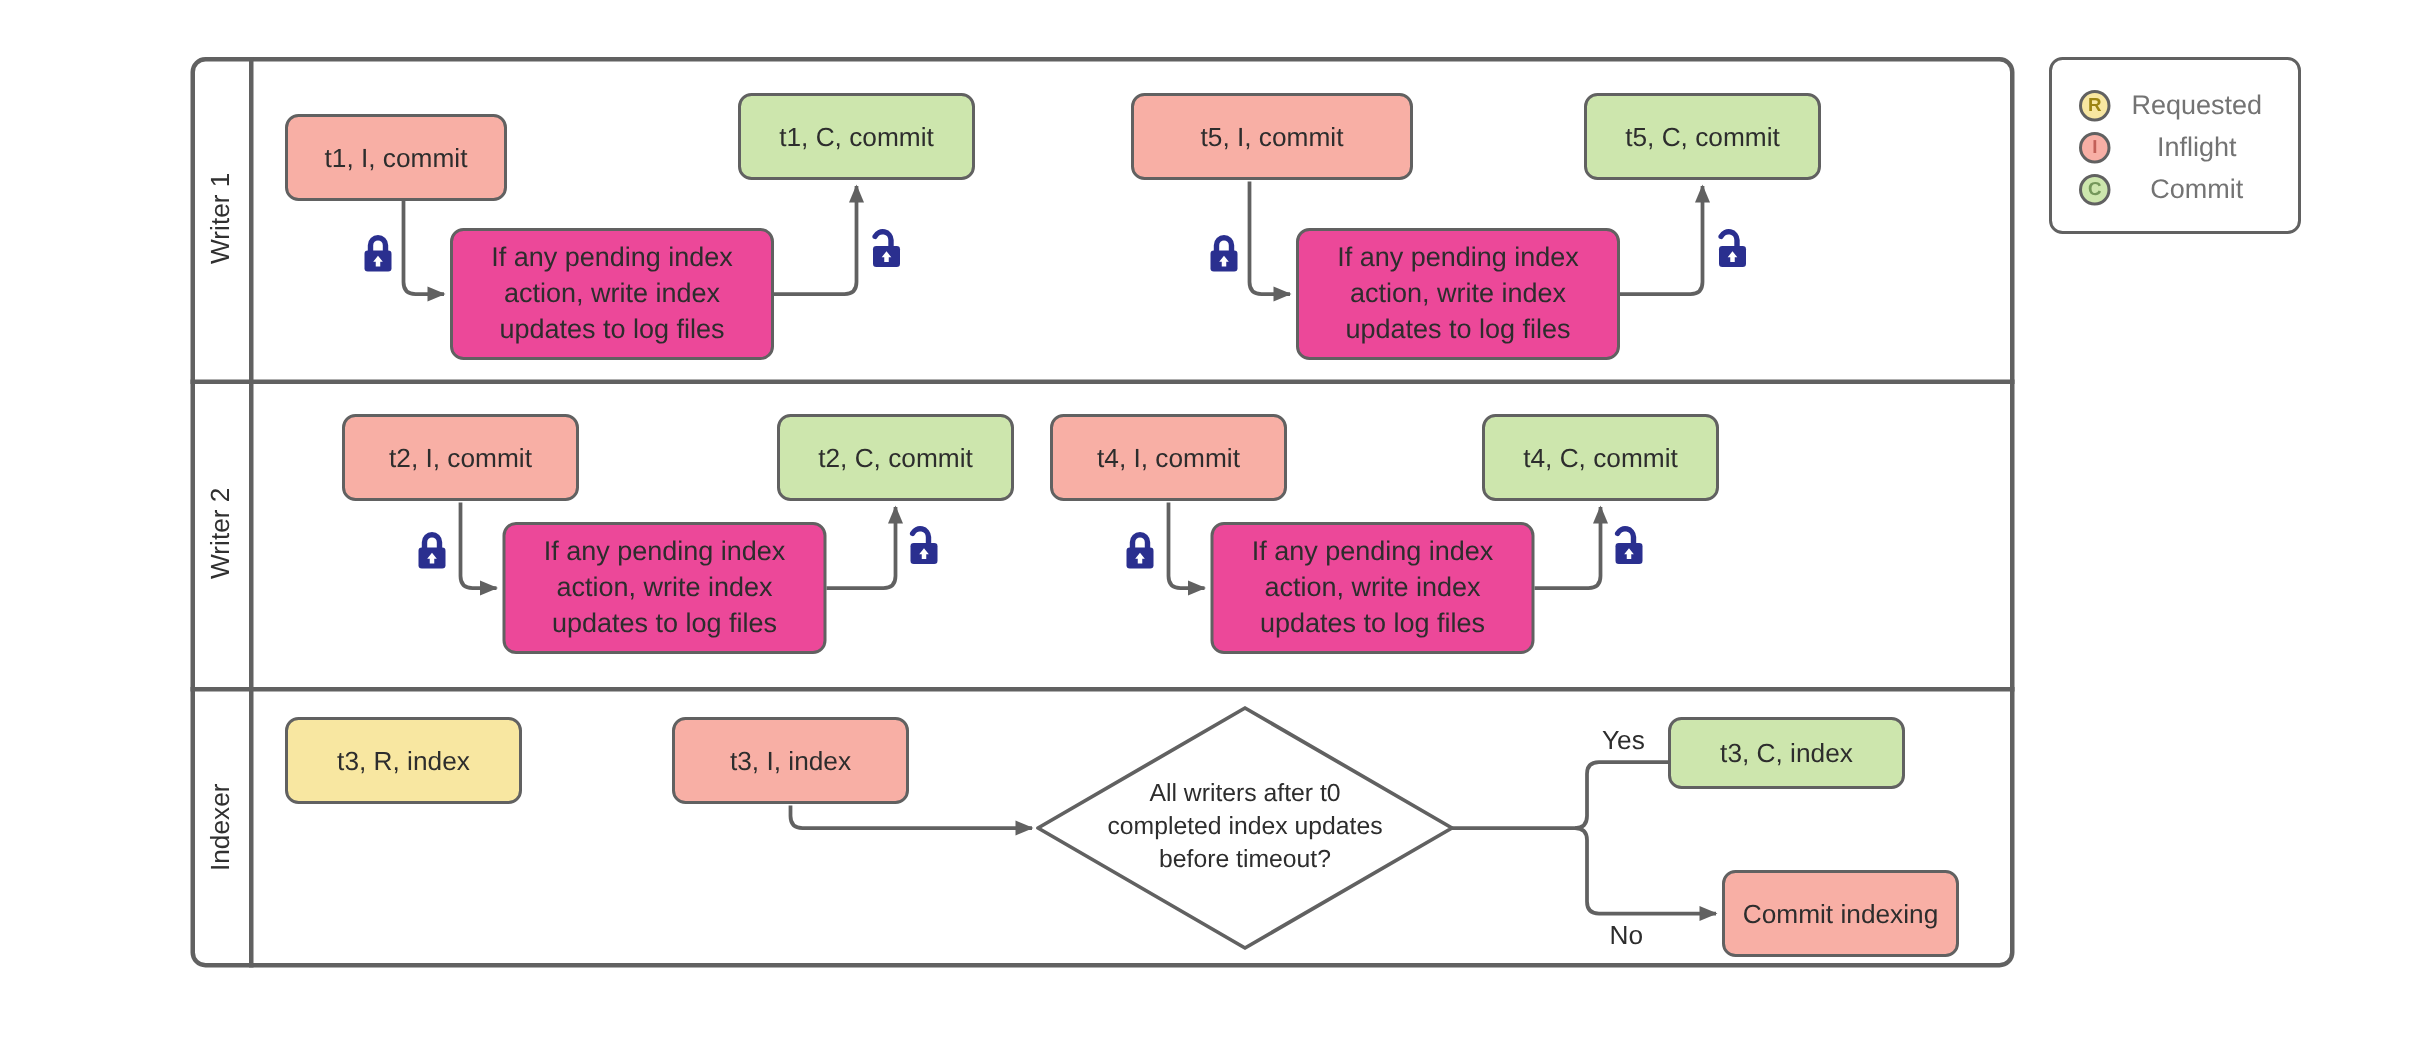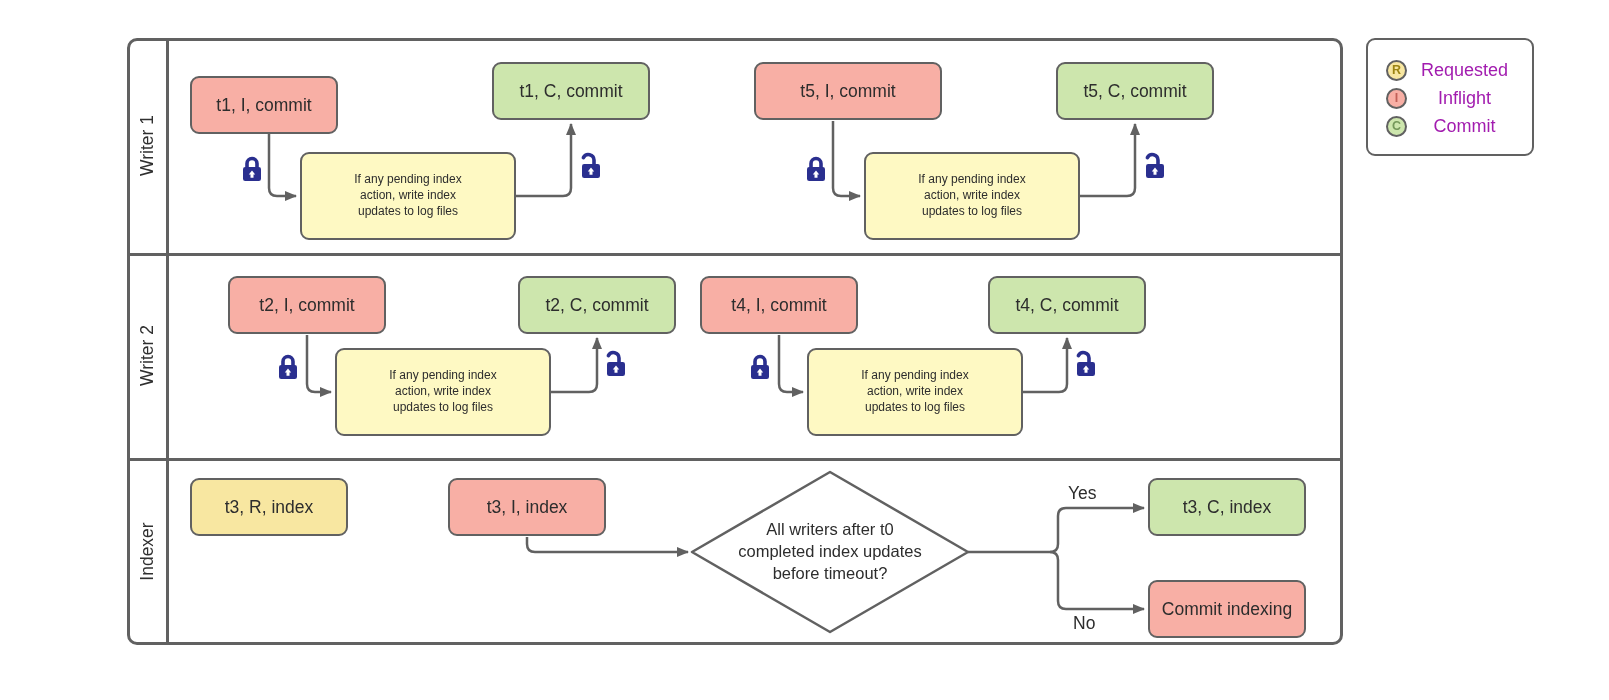--- a/index.html
+++ b/index.html
@@ -23,22 +23,22 @@
   .node{
     position:absolute;box-sizing:border-box;border:2.5px solid #616161;border-radius:9px;
     display:flex;align-items:center;justify-content:center;text-align:center;
     font-size:17.5px;color:#2d2d2d;
   }
   .fill-inflight{background:#f8afa5;}
   .fill-commit{background:#cde6ad;}
   .fill-requested{background:#f8e7a1;}
   .proc{
     position:absolute;box-sizing:border-box;border:2.5px solid #616161;border-radius:9px;
-    background:#fef9c3;display:flex;align-items:center;justify-content:center;text-align:center;
-    font-size:12px;line-height:1.32;color:#2d2d2d;white-space:pre-line;
+    background:#ec4899;display:flex;align-items:center;justify-content:center;text-align:center;
+    font-size:18px;line-height:1.32;color:#2d2d2d;white-space:pre-line;
   }
   .diamond-text{
     position:absolute;left:706px;top:519px;width:248px;text-align:center;
     font-size:16.5px;line-height:1.32;color:#2d2d2d;white-space:pre-line;
   }
   .branch-label{position:absolute;font-size:17.5px;color:#2d2d2d;}
   .lock{position:absolute;width:24px;height:30px;}
   .lock svg{display:block;width:100%;height:100%;}
   .lock-body{fill:#2a2f8f;}
   .lock-shackle{fill:none;stroke:#2a2f8f;stroke-width:3.6px;stroke-linecap:round;}
@@ -48,21 +48,21 @@
     border:2.5px solid #616161;border-radius:9px;background:#ffffff;padding-top:16px;
   }
   .legend-row{display:flex;align-items:center;height:28px;padding-left:18px;padding-right:10px;}
   .legend-dot{
     width:21px;height:21px;border-radius:50%;border:2px solid #616161;box-sizing:border-box;
     display:flex;align-items:center;justify-content:center;font-size:12.5px;font-weight:bold;flex:0 0 auto;
   }
   .legend-dot.requested{background:#f8e7a1;color:#9c8412;}
   .legend-dot.inflight{background:#f8afa5;color:#c26058;}
   .legend-dot.commit{background:#cde6ad;color:#74975a;}
-  .legend-text{flex:1;text-align:center;font-size:18px;color:#a21caf;}
+  .legend-text{flex:1;text-align:center;font-size:18px;color:#737373;}
 </style>
 </head>
 <body>
 
 <div class="canvas">
 
   <svg class="wires">
     <defs>
       <marker id="arrow" markerUnits="userSpaceOnUse" markerWidth="14" markerHeight="12" viewBox="0 0 14 12" refX="12" refY="6" orient="auto">
         <path d="M1,1 L13,6 L1,11 Z" fill="#616161"></path>
@@ -125,21 +125,21 @@
   <div class="node fill-commit" style="left:988px;top:276px;width:158px;height:58px;">t4, C, commit</div>
   <div class="proc" style="left:807px;top:348px;width:216px;height:88px;">If any pending index
 action, write index
 updates to log files</div>
 
   <div class="node fill-requested" style="left:190px;top:478px;width:158px;height:58px;">t3, R, index</div>
   <div class="node fill-inflight" style="left:448px;top:478px;width:158px;height:58px;">t3, I, index</div>
   <div class="diamond-text">All writers after t0
 completed index updates
 before timeout?</div>
-  <div class="node fill-commit" style="left:1148px;top:478px;width:158px;height:58px;">t3, C, index</div>
+  <div class="node fill-commit" style="left:1112px;top:478px;width:158px;height:48px;">t3, C, index</div>
   <div class="node fill-inflight" style="left:1148px;top:580px;width:158px;height:58px;">Commit indexing</div>
   <div class="branch-label" style="left:1068px;top:483px;">Yes</div>
   <div class="branch-label" style="left:1073px;top:613px;">No</div>
 
   <div class="lock" style="left:240px;top:154px;">
     <svg viewBox="0 0 24 30">
         <path class="lock-shackle" d="M7 14 V9.5 a5 5 0 0 1 10 0 V14"></path>
         <rect class="lock-body" x="3" y="13" width="18" height="14" rx="2.2"></rect>
         <path class="lock-key" d="M12 16.5 l3.2 4 h-1.7 v3.2 h-3 v-3.2 h-1.7 z"></path>
       </svg>

